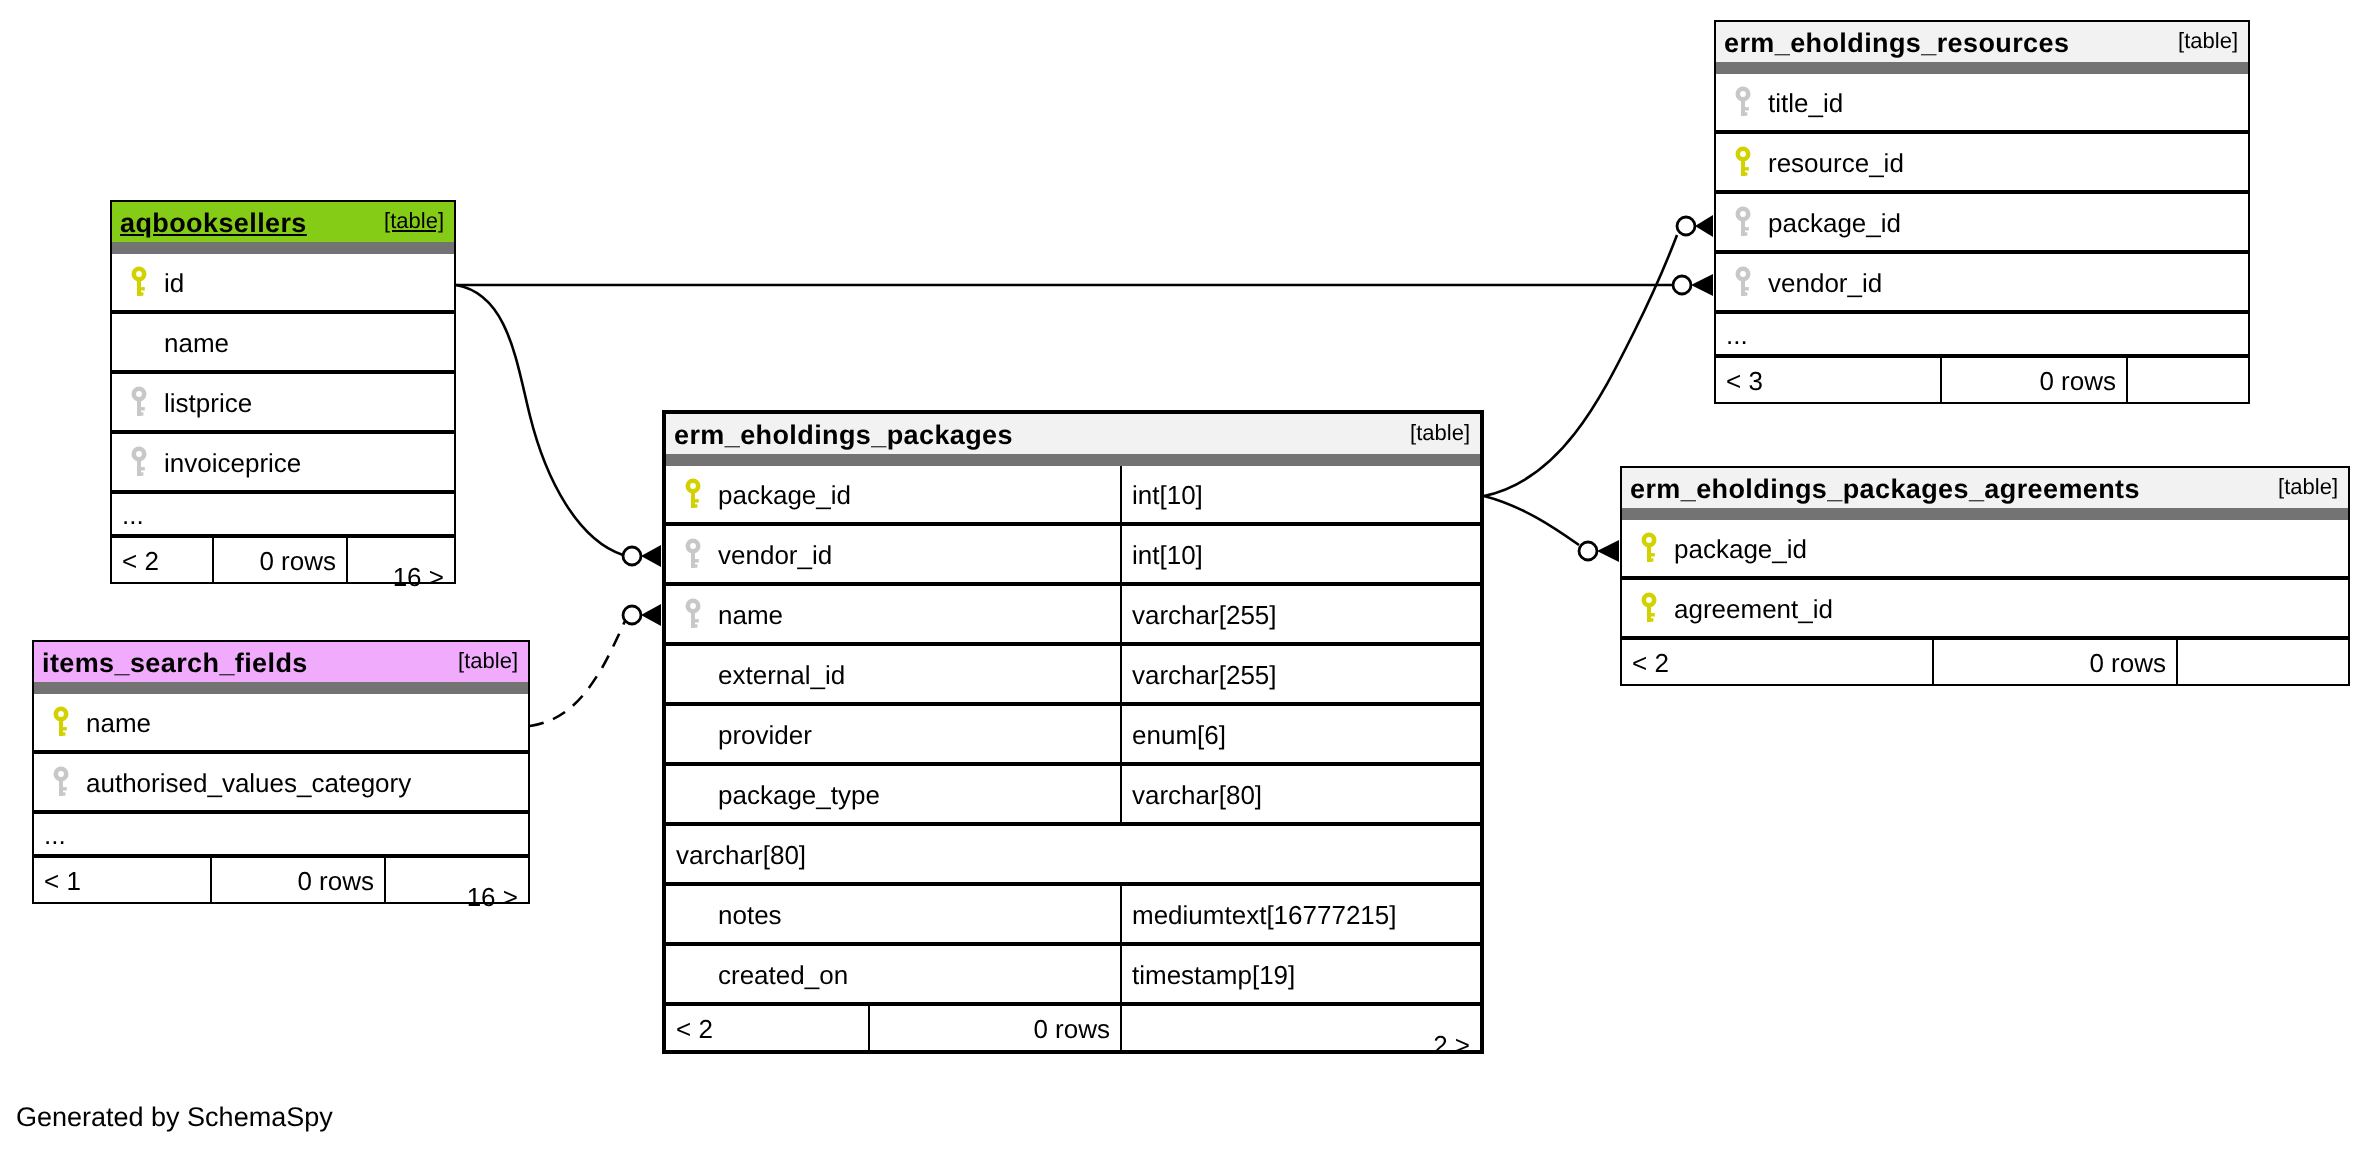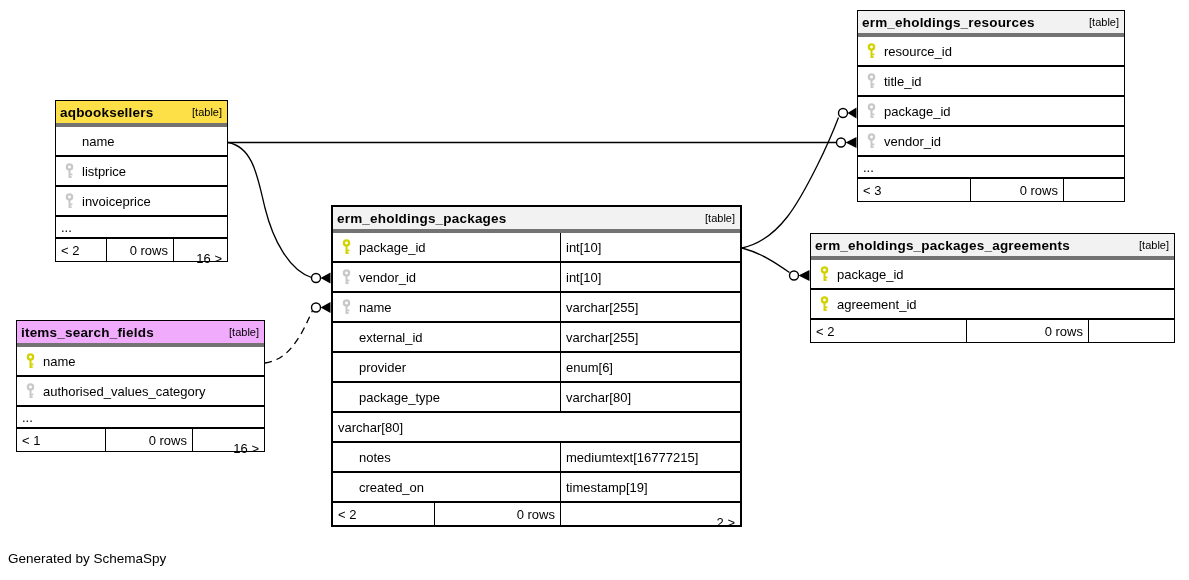--- a/index.html
+++ b/index.html
@@ -13,21 +13,21 @@
     position:absolute; left:0; top:0; width:1189px; height:580px;
     z-index:2; pointer-events:none;
   }
   .tbl {
     position:absolute; background:#fff; border:1px solid #000;
     box-sizing:border-box; z-index:1;
   }
   .tbl.thick { border-width:2px; }
   .hdr {
     display:flex; justify-content:space-between; align-items:center;
-    background:#f2f2f2; border-bottom:4px solid #737373;
+    background:#f2f2f2; border-bottom:6px solid #737373;
     height:26px; box-sizing:border-box; padding:0 5px 0 4px;
   }
   .tname { font-weight:bold; font-size:13.5px; letter-spacing:0.2px; white-space:nowrap; }
   .ttag  { font-size:11px; white-space:nowrap; }
   .frow {
     display:flex; align-items:stretch; height:30px;
     border-bottom:2px solid #000; box-sizing:border-box; font-size:13px;
   }
   .cell-name { display:flex; align-items:center; flex:1; min-width:0; }
   .cell-name.fixed { flex:none; border-right:1.5px solid #000; box-sizing:border-box; }
@@ -73,23 +73,36 @@
     <path d="M742 248 C761 253 776 263 789.5 272.5" fill="none" stroke="#000000" stroke-width="1.3"></path>
     <circle cx="794" cy="275.5" r="4.5" fill="#ffffff" stroke="#000000" stroke-width="1.4"></circle>
     <polygon points="798.5,275.5 809.5,270 809.5,281" fill="#000000"></polygon>
     <path d="M265 363 C284 360 293 347 301 334 C306 325 310 316 312.5 310.5" fill="none" stroke="#000000" stroke-width="1.3" stroke-dasharray="7,5"></path>
     <circle cx="316" cy="307.5" r="4.5" fill="#ffffff" stroke="#000000" stroke-width="1.4"></circle>
     <polygon points="320.5,307.5 330.5,302 330.5,313" fill="#000000"></polygon>
   </svg>
 
 <div id="tables">
     <div class="tbl" style="left: 55px; top: 100px; width: 173px;">
-      <div class="hdr" style="background: #fde047;">
+      <div class="hdr" style="background: #84cc16; text-decoration: underline;">
         <span class="tname">aqbooksellers</span>
         <span class="ttag">[table]</span>
+      </div>
+      <div class="frow">
+        <div class="cell-name">
+          <span class="kicon">
+            <svg width="11" height="16" viewBox="0 0 11 16">
+              <circle cx="5.5" cy="4" r="2.6" fill="none" stroke="#d2d200" stroke-width="2.3"></circle>
+              <line x1="5.5" y1="6.6" x2="5.5" y2="15" stroke="#d2d200" stroke-width="2"></line>
+              <line x1="5.5" y1="11.4" x2="8.4" y2="11.4" stroke="#d2d200" stroke-width="1.7"></line>
+              <line x1="5.5" y1="14" x2="7.7" y2="14" stroke="#d2d200" stroke-width="1.7"></line>
+            </svg>
+          </span>
+          <span class="fname">id</span>
+        </div>
       </div>
       <div class="frow">
         <div class="cell-name">
           <span class="kicon"></span>
           <span class="fname">name</span>
         </div>
       </div>
       <div class="frow">
         <div class="cell-name">
           <span class="kicon">
@@ -125,40 +138,40 @@
     </div>
     <div class="tbl" style="left: 857px; top: 10px; width: 268px;">
       <div class="hdr" style="background: rgb(242, 242, 242);">
         <span class="tname">erm_eholdings_resources</span>
         <span class="ttag">[table]</span>
       </div>
       <div class="frow">
         <div class="cell-name">
           <span class="kicon">
             <svg width="11" height="16" viewBox="0 0 11 16">
+              <circle cx="5.5" cy="4" r="2.6" fill="none" stroke="#c8c8c8" stroke-width="2.3"></circle>
+              <line x1="5.5" y1="6.6" x2="5.5" y2="15" stroke="#c8c8c8" stroke-width="2"></line>
+              <line x1="5.5" y1="11.4" x2="8.4" y2="11.4" stroke="#c8c8c8" stroke-width="1.7"></line>
+              <line x1="5.5" y1="14" x2="7.7" y2="14" stroke="#c8c8c8" stroke-width="1.7"></line>
+            </svg>
+          </span>
+          <span class="fname">title_id</span>
+        </div>
+      </div>
+      <div class="frow">
+        <div class="cell-name">
+          <span class="kicon">
+            <svg width="11" height="16" viewBox="0 0 11 16">
               <circle cx="5.5" cy="4" r="2.6" fill="none" stroke="#d2d200" stroke-width="2.3"></circle>
               <line x1="5.5" y1="6.6" x2="5.5" y2="15" stroke="#d2d200" stroke-width="2"></line>
               <line x1="5.5" y1="11.4" x2="8.4" y2="11.4" stroke="#d2d200" stroke-width="1.7"></line>
               <line x1="5.5" y1="14" x2="7.7" y2="14" stroke="#d2d200" stroke-width="1.7"></line>
             </svg>
           </span>
           <span class="fname">resource_id</span>
-        </div>
-      </div>
-      <div class="frow">
-        <div class="cell-name">
-          <span class="kicon">
-            <svg width="11" height="16" viewBox="0 0 11 16">
-              <circle cx="5.5" cy="4" r="2.6" fill="none" stroke="#c8c8c8" stroke-width="2.3"></circle>
-              <line x1="5.5" y1="6.6" x2="5.5" y2="15" stroke="#c8c8c8" stroke-width="2"></line>
-              <line x1="5.5" y1="11.4" x2="8.4" y2="11.4" stroke="#c8c8c8" stroke-width="1.7"></line>
-              <line x1="5.5" y1="14" x2="7.7" y2="14" stroke="#c8c8c8" stroke-width="1.7"></line>
-            </svg>
-          </span>
-          <span class="fname">title_id</span>
         </div>
       </div>
       <div class="frow">
         <div class="cell-name">
           <span class="kicon">
             <svg width="11" height="16" viewBox="0 0 11 16">
               <circle cx="5.5" cy="4" r="2.6" fill="none" stroke="#c8c8c8" stroke-width="2.3"></circle>
               <line x1="5.5" y1="6.6" x2="5.5" y2="15" stroke="#c8c8c8" stroke-width="2"></line>
               <line x1="5.5" y1="11.4" x2="8.4" y2="11.4" stroke="#c8c8c8" stroke-width="1.7"></line>
               <line x1="5.5" y1="14" x2="7.7" y2="14" stroke="#c8c8c8" stroke-width="1.7"></line>

